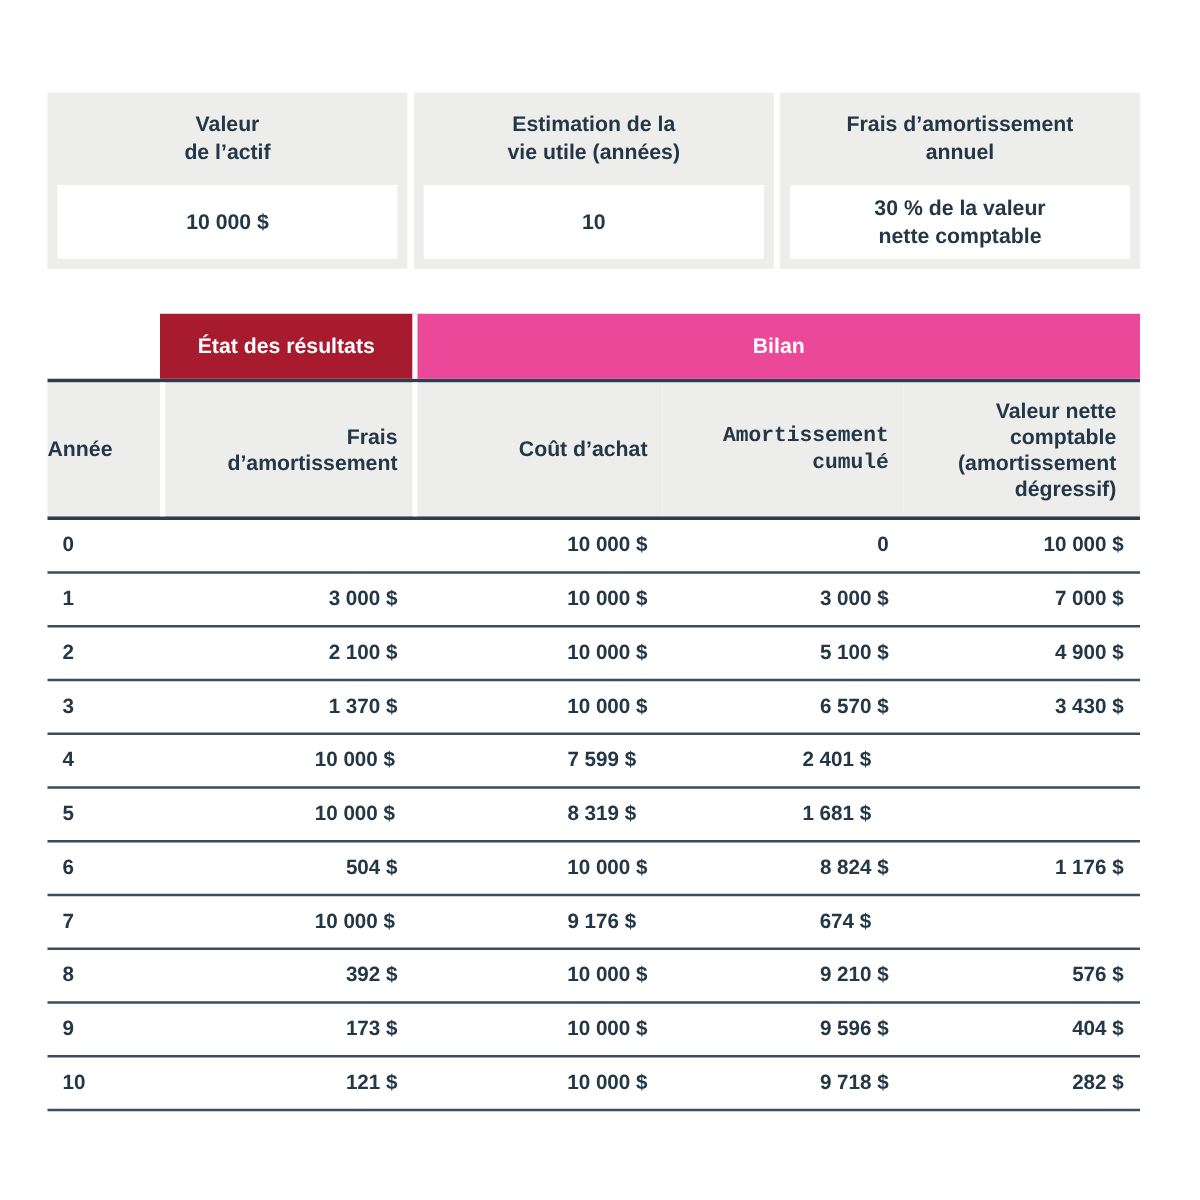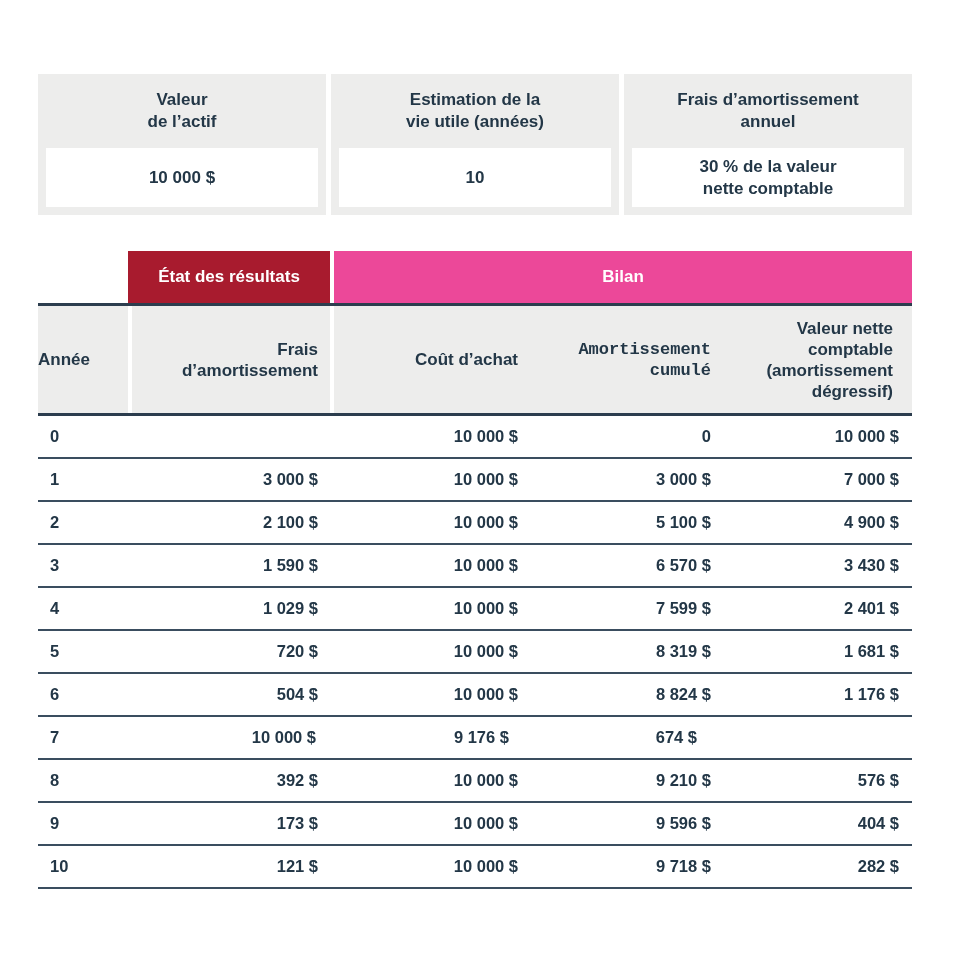--- a/index.html
+++ b/index.html
@@ -126,35 +126,33 @@
           </div>
           <div class="data-row">
             <div class="cell c0">2</div>
             <div class="cell c1">2 100 $</div>
             <div class="cell c2">10 000 $</div>
             <div class="cell c3">5 100 $</div>
             <div class="cell c4">4 900 $</div>
           </div>
           <div class="data-row">
             <div class="cell c0">3</div>
-            <div class="cell c1">1 590 $</div>
+            <div class="cell c1">1 370 $</div>
             <div class="cell c2">10 000 $</div>
             <div class="cell c3">6 570 $</div>
             <div class="cell c4">3 430 $</div>
           </div>
           <div class="data-row">
             <div class="cell c0">4</div>
-            <div class="cell c1">1 029 $</div>
             <div class="cell c2">10 000 $</div>
             <div class="cell c3">7 599 $</div>
             <div class="cell c4">2 401 $</div>
           </div>
           <div class="data-row">
             <div class="cell c0">5</div>
-            <div class="cell c1">720 $</div>
             <div class="cell c2">10 000 $</div>
             <div class="cell c3">8 319 $</div>
             <div class="cell c4">1 681 $</div>
           </div>
           <div class="data-row">
             <div class="cell c0">6</div>
             <div class="cell c1">504 $</div>
             <div class="cell c2">10 000 $</div>
             <div class="cell c3">8 824 $</div>
             <div class="cell c4">1 176 $</div>

